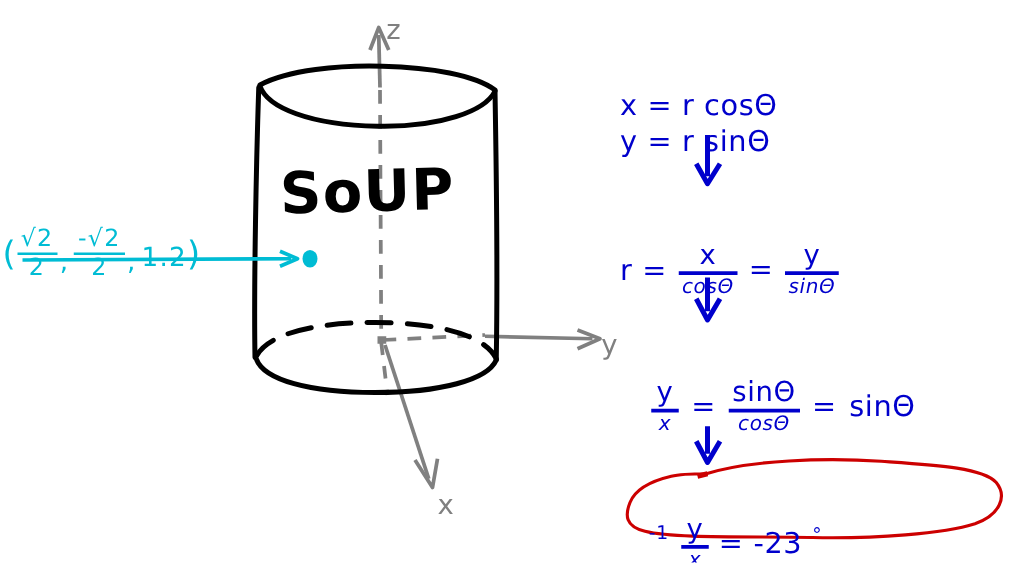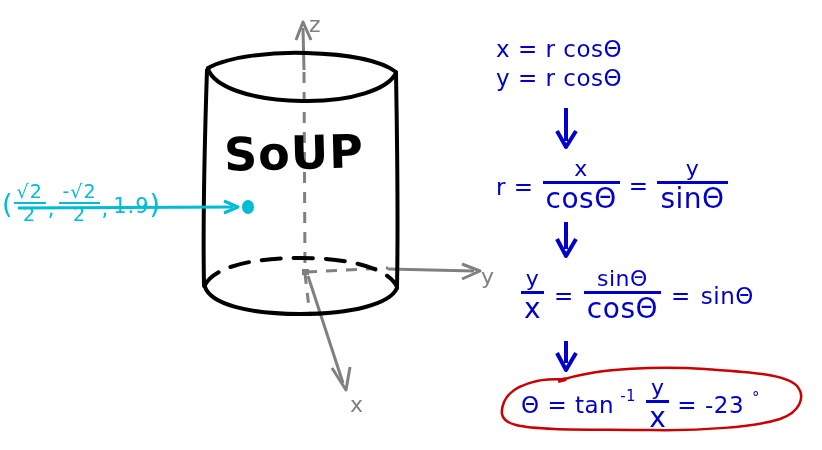--- a/index.html
+++ b/index.html
@@ -42,23 +42,23 @@
     left:224px;top:126px;
     color:#000000;
     font-size:46px;
     font-family:"DejaVu Sans", sans-serif;
     font-weight:bold;
     letter-spacing:1px;
     transform:rotate(-1.5deg);
   }
 
   
-  .math{color:#0000cc;font-size:23px;letter-spacing:.5px;}
+  .math{color:#0000cc;font-size:23px;letter-spacing:.5px;margin-top:36px;}
   .math .frac .num{font-size:22px;}
-  .math .frac .den{font-size:28px;}
+  .math .frac .den{font-size:16px;font-style:italic;}
   .math .frac .bar{height:3px;background:#0000cc;}
 
   #eq-polar-x{left:496px;top:36px;}
   #eq-polar-y{left:496px;top:65px;}
 
   #eq-r{left:496px;top:158px;display:flex;align-items:center;gap:9px;}
   #eq-r .lead{position:relative;top:1px;}
 
   #eq-tan{left:521px;top:268px;display:flex;align-items:center;gap:10px;}
 
@@ -153,26 +153,26 @@
       <span class="bar"></span>
       <span class="den">2</span>
     </span>
     <span class="comma">,</span>
     <span class="frac">
       <span class="num"><span>-</span><span>√2</span></span>
       <span class="bar"></span>
       <span class="den">2</span>
     </span>
     <span class="comma">,</span>
-    <span class="scalar">1.9</span>
+    <span class="scalar">1.2</span>
     <span class="paren">)</span>
   </div>
 
   <div class="txt math" id="eq-polar-x">x = r cosΘ</div>
-  <div class="txt math" id="eq-polar-y">y = r cosΘ</div>
+  <div class="txt math" id="eq-polar-y">y = r sinΘ</div>
 
   <div class="txt math" id="eq-r">
     <span class="lead">r =</span>
     <span class="frac">
       <span class="num">x</span>
       <span class="bar"></span>
       <span class="den">cosΘ</span>
     </span>
     <span>=</span>
     <span class="frac">
@@ -192,21 +192,20 @@
     <span class="frac">
       <span class="num">sinΘ</span>
       <span class="bar"></span>
       <span class="den">cosΘ</span>
     </span>
     <span>=</span>
     <span>sinΘ</span>
   </div>
 
   <div class="txt math" id="eq-final">
-    <span>Θ  =  tan</span>
     <span class="sup">-1</span>
     <span class="frac">
       <span class="num">y</span>
       <span class="bar"></span>
       <span class="den">x</span>
     </span>
     <span>=</span>
     <span>-23</span>
     <span class="deg">°</span>
   </div>

